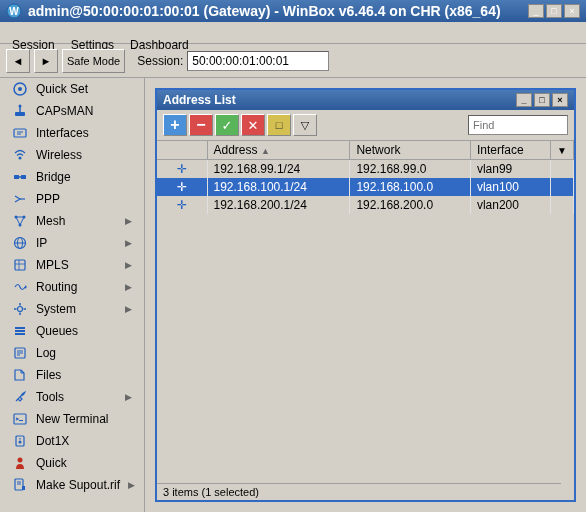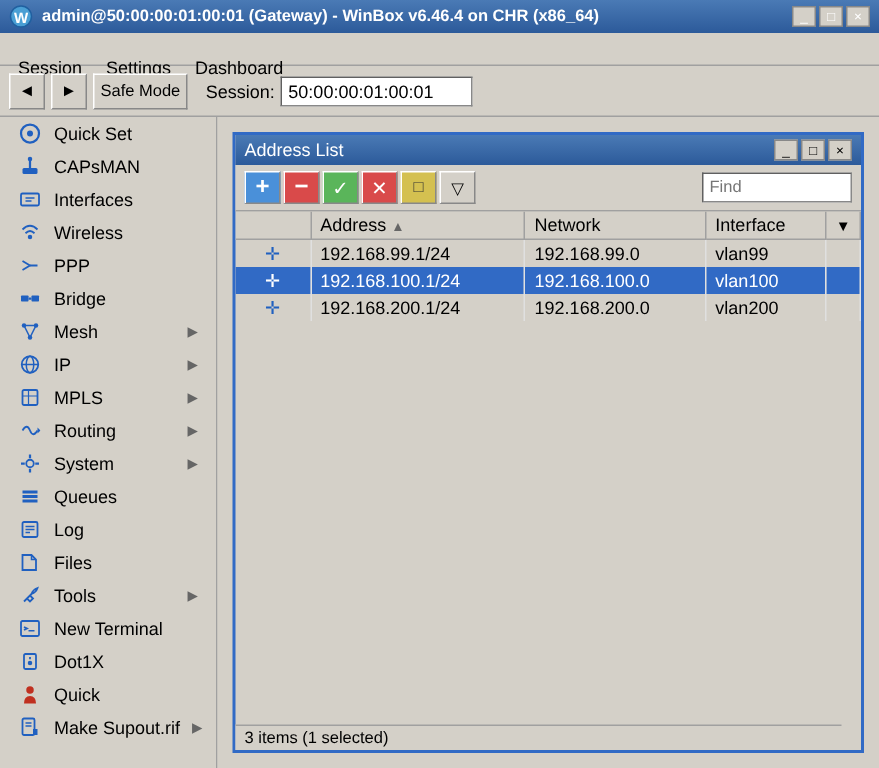--- a/index.html
+++ b/index.html
@@ -21,21 +21,21 @@
       align-items: center;
       padding: 0 6px;
       gap: 6px;
     }
     .title-bar-icon {
       width: 16px;
       height: 16px;
     }
     .title-bar-text {
       flex: 1;
-      font-size: 11px;
+      font-size: 14px;
       font-weight: bold;
     }
     .title-bar-controls {
       display: flex;
       gap: 2px;
     }
     .title-btn {
       width: 16px;
       height: 14px;
       background: #d4d0c8;
@@ -92,21 +92,21 @@
       margin-left: 8px;
     }
     .session-input {
       height: 20px;
       border: 1px solid #888;
       border-top-color: #606060;
       border-left-color: #606060;
       background: white;
       padding: 0 4px;
       font-size: 12px;
-      width: 128px;
+      width: 142px;
     }
 
     
     .main-layout {
       display: flex;
       height: calc(512px - 22px - 22px - 34px);
     }
 
     
     .sidebar {
@@ -162,21 +162,21 @@
       border-top: 2px solid #316ac5;
     }
     .window-title-bar {
       background: linear-gradient(to bottom, #4a7ab5, #2c5a9a);
       color: white;
       height: 20px;
       display: flex;
       align-items: center;
       padding: 0 6px;
       font-size: 12px;
-      font-weight: normal;
+      font-weight: bold;
     }
     .window-title-text {
       flex: 1;
     }
     .window-controls {
       display: flex;
       gap: 2px;
     }
     .win-btn {
       width: 16px;
@@ -370,35 +370,35 @@
             <path d="M2 5 Q7 0 12 5" fill="none" stroke="#2060c0" stroke-width="1.2"></path>
             <path d="M4 7.5 Q7 4.5 10 7.5" fill="none" stroke="#2060c0" stroke-width="1.2"></path>
             <circle cx="7" cy="10" r="1.5" fill="#2060c0"></circle>
           </svg>
       </div>
       <span class="sidebar-label">Wireless</span>
     </div>
     <div class="sidebar-item">
       <div class="sidebar-icon">
         <svg width="14" height="14" viewBox="0 0 14 14">
-            <path d="M2 4 L7 7 L2 10" fill="none" stroke="#2060c0" stroke-width="1.2"></path>
-            <path d="M7 7 L12 7" stroke="#2060c0" stroke-width="1.2"></path>
-          </svg>
-      </div>
-      <span class="sidebar-label">PPP</span>
-    </div>
-    <div class="sidebar-item">
-      <div class="sidebar-icon">
-        <svg width="14" height="14" viewBox="0 0 14 14">
             <rect x="1" y="5" width="5" height="4" rx="0.5" fill="#2060c0"></rect>
             <rect x="8" y="5" width="5" height="4" rx="0.5" fill="#2060c0"></rect>
             <line x1="6" y1="7" x2="8" y2="7" stroke="#2060c0" stroke-width="1.5"></line>
           </svg>
       </div>
       <span class="sidebar-label">Bridge</span>
+    </div>
+    <div class="sidebar-item">
+      <div class="sidebar-icon">
+        <svg width="14" height="14" viewBox="0 0 14 14">
+            <path d="M2 4 L7 7 L2 10" fill="none" stroke="#2060c0" stroke-width="1.2"></path>
+            <path d="M7 7 L12 7" stroke="#2060c0" stroke-width="1.2"></path>
+          </svg>
+      </div>
+      <span class="sidebar-label">PPP</span>
     </div>
     <div class="sidebar-item">
       <div class="sidebar-icon">
         <svg width="14" height="14" viewBox="0 0 14 14">
             <circle cx="3" cy="3" r="1.5" fill="#2060c0"></circle>
             <circle cx="11" cy="3" r="1.5" fill="#2060c0"></circle>
             <circle cx="7" cy="11" r="1.5" fill="#2060c0"></circle>
             <line x1="3" y1="3" x2="11" y2="3" stroke="#2060c0" stroke-width="1"></line>
             <line x1="3" y1="3" x2="7" y2="11" stroke="#2060c0" stroke-width="1"></line>
             <line x1="11" y1="3" x2="7" y2="11" stroke="#2060c0" stroke-width="1"></line>

